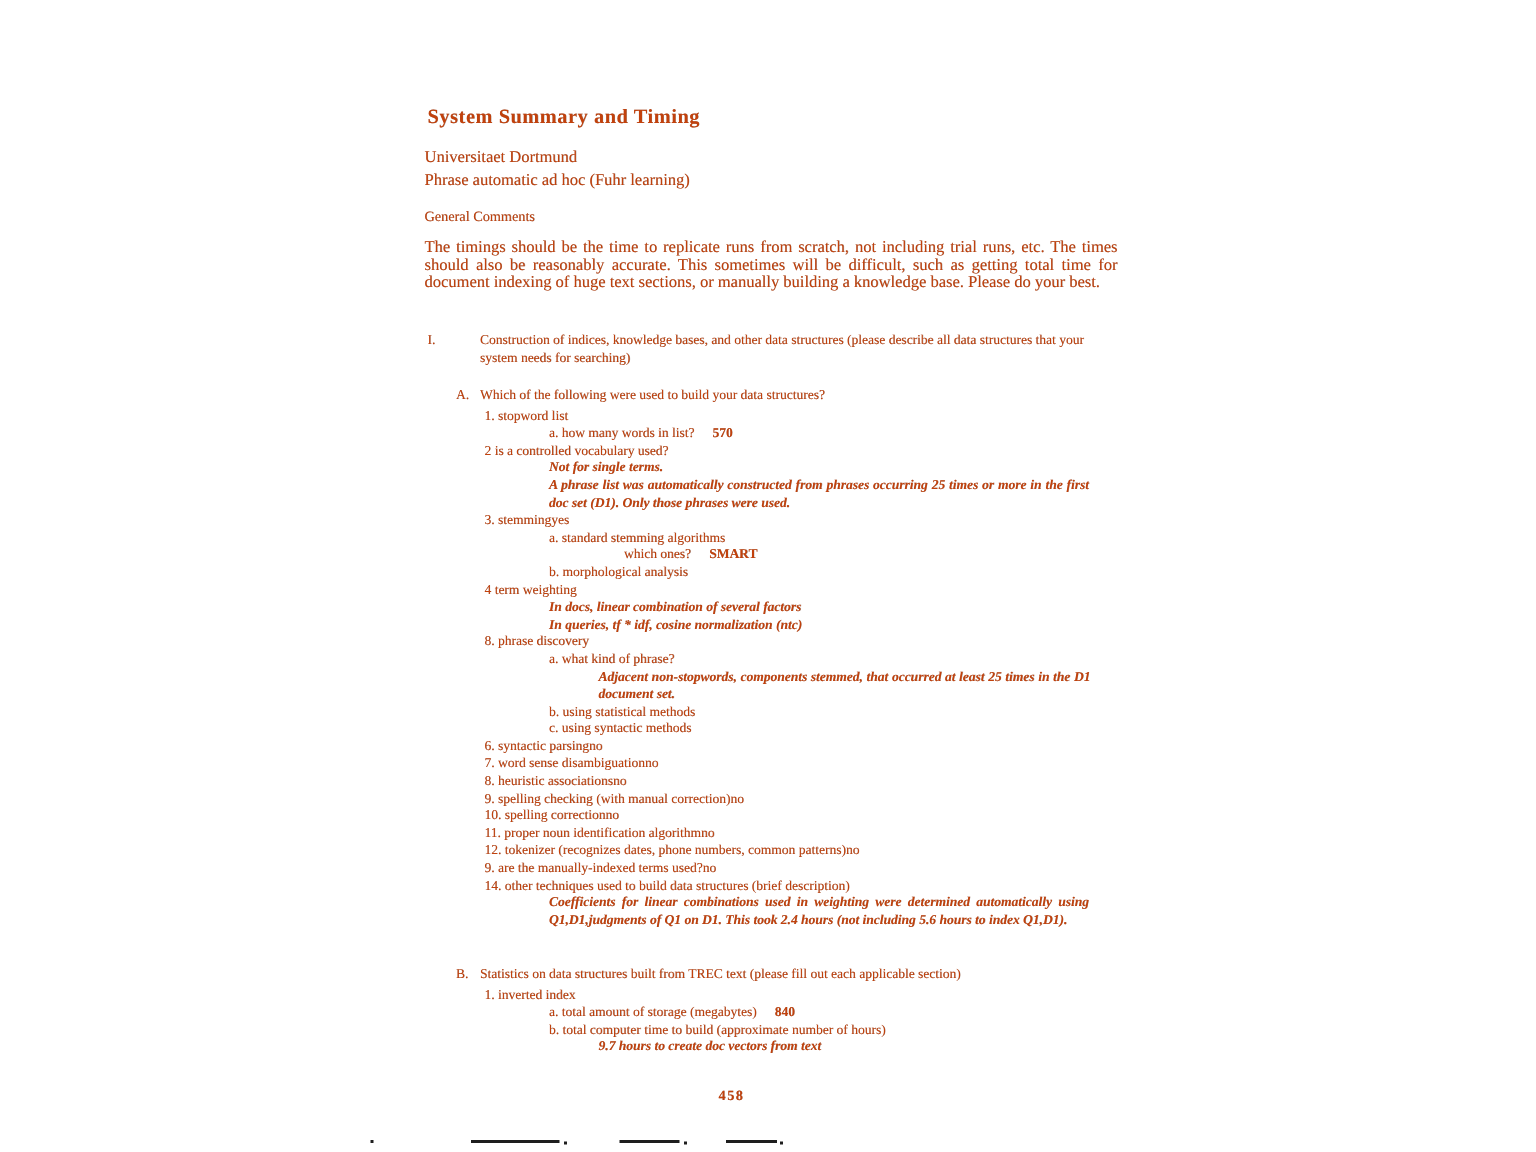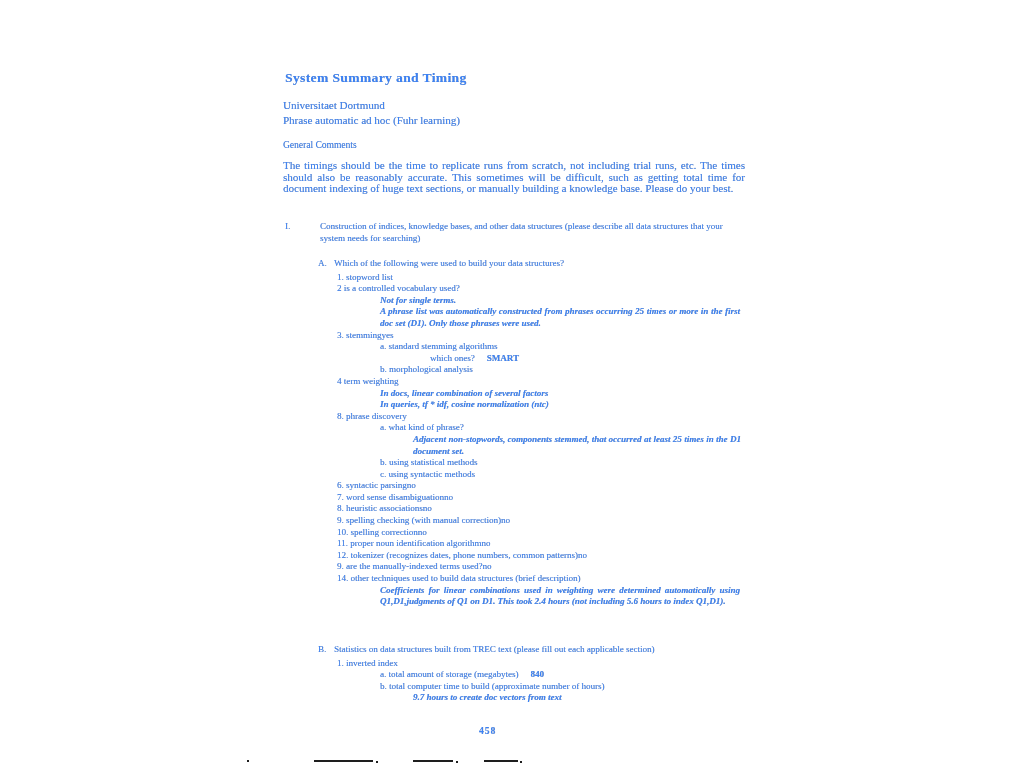--- a/index.html
+++ b/index.html
@@ -1,27 +1,27 @@
 <!DOCTYPE html>
 <html><head>
 <meta charset="utf-8">
 <style>
   html, body { margin:0; padding:0; width:1024px; height:768px; overflow:hidden; background:#ffffff; }
   .page {
     position:relative; width:1024px; height:768px; background:#ffffff;
-    font-family:"Liberation Serif","DejaVu Serif",serif; color:#3b82f6;
+    font-family:"Liberation Serif","DejaVu Serif",serif; color:#c2410c;
     text-shadow:0.2px 0.2px 0 rgba(0,0,0,0.35);
   }
   .title { position:absolute; left:285px; top:70px; margin:0; font-size:13.5px; font-weight:bold; letter-spacing:0.4px; }
   .org   { position:absolute; left:283px; top:98px; font-size:11px; line-height:15px; }
   .gc    { position:absolute; left:283px; top:140px; font-size:9.5px; }
   .para  { position:absolute; left:283px; top:160px; width:462px; margin:0; font-size:11px; line-height:11.6px; text-align:justify; }
   .sec1  { position:absolute; left:285px; top:221px; width:458px; box-sizing:border-box; padding-left:35px; font-size:9px; line-height:11.6px; }
   .sec1 .numeral { position:absolute; left:0; top:0; }
-  .list  { position:absolute; left:318px; width:426px; font-size:9px; line-height:11.6px; }
+  .list  { position:absolute; left:304px; width:426px; font-size:9px; line-height:11.6px; }
   #listA { top:258px; }
   #listB { top:644px; }
   .part-head { margin-bottom:2px; }
   .part-label { display:inline-block; width:16px; }
   .line { white-space:normal; }
   .l1 { margin-left:19px; }
   .l2 { margin-left:62px; }
   .l3 { margin-left:95px; }
   .l4 { margin-left:112px; }
   .b  { font-weight:bold;font-style:italic; }
@@ -52,20 +52,21 @@
   <div class="sec1">
     <span class="numeral">I.</span>
     <span>Construction of indices, knowledge bases, and other data structures (please describe all data structures that your system needs for searching)</span>
   </div>
 
   <div class="list" id="listA">
     <div class="part-head">
       <span class="part-label">A.</span><span>Which of the following were used to build your data structures?</span>
     </div>
   <div class="line l1"><span>1. stopword list</span></div>
+      <div class="line l2"><span>a. how many words in list?</span><span class="ans">570</span></div>
       <div class="line l1"><span>2  is a controlled vocabulary used?</span></div>
       <div class="line l2 b"><span>Not for single terms.</span></div>
       <div class="line l2 b"><span>A phrase list was automatically constructed from phrases occurring 25 times or more in the first doc set (D1).  Only those phrases were used.</span></div>
       <div class="line l1"><span>3. stemming</span><span class="resp">yes</span></div>
       <div class="line l2"><span>a. standard stemming algorithms</span></div>
       <div class="line l4"><span>which ones?</span><span class="ans">SMART</span></div>
       <div class="line l2"><span>b. morphological analysis</span></div>
       <div class="line l1"><span>4  term weighting</span></div>
       <div class="line l2 b"><span>In docs, linear combination of several factors</span></div>
       <div class="line l2 b"><span>In queries, tf * idf, cosine normalization (ntc)</span></div>

